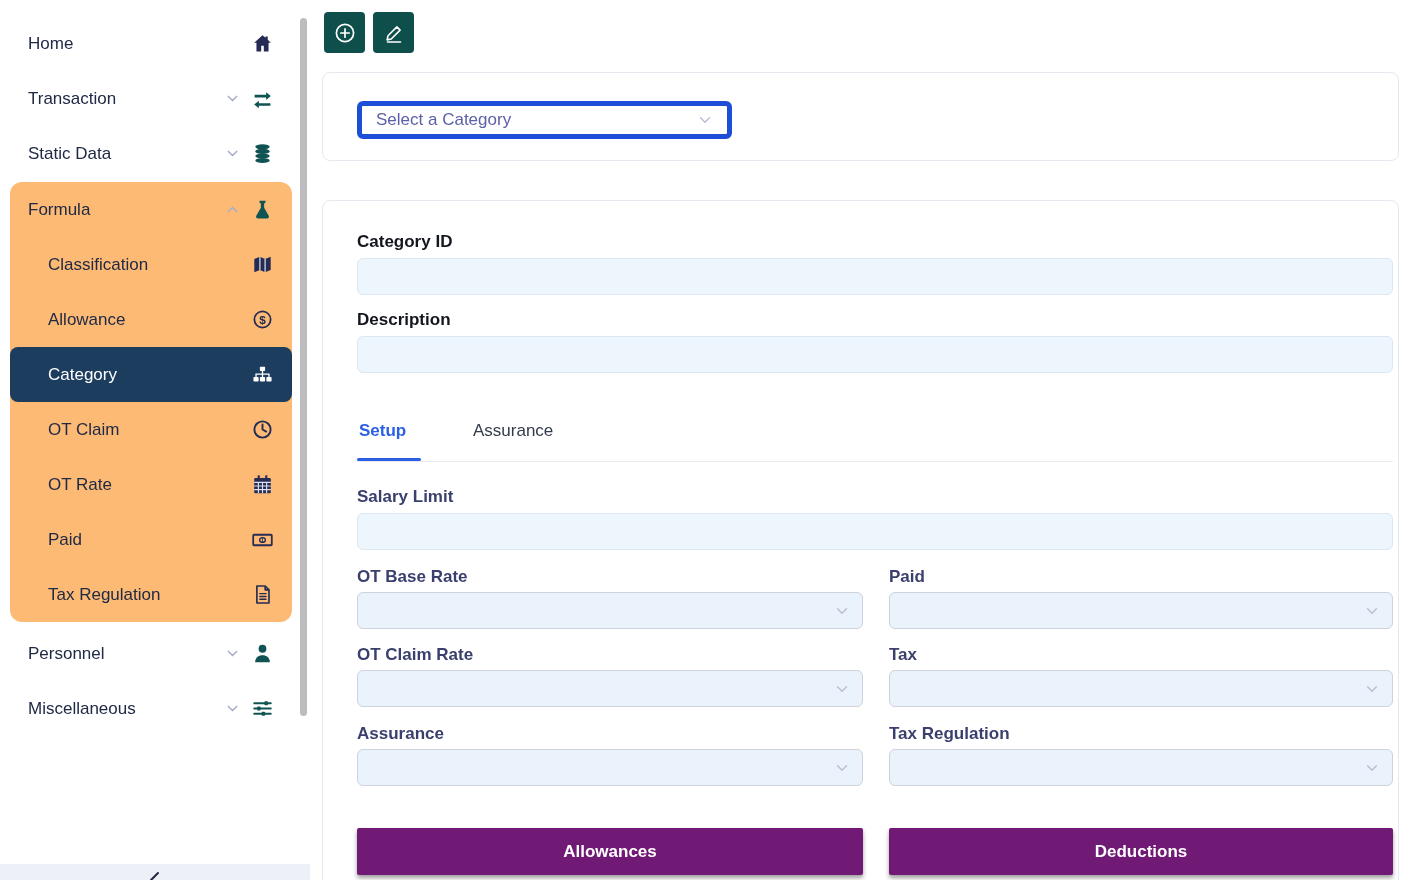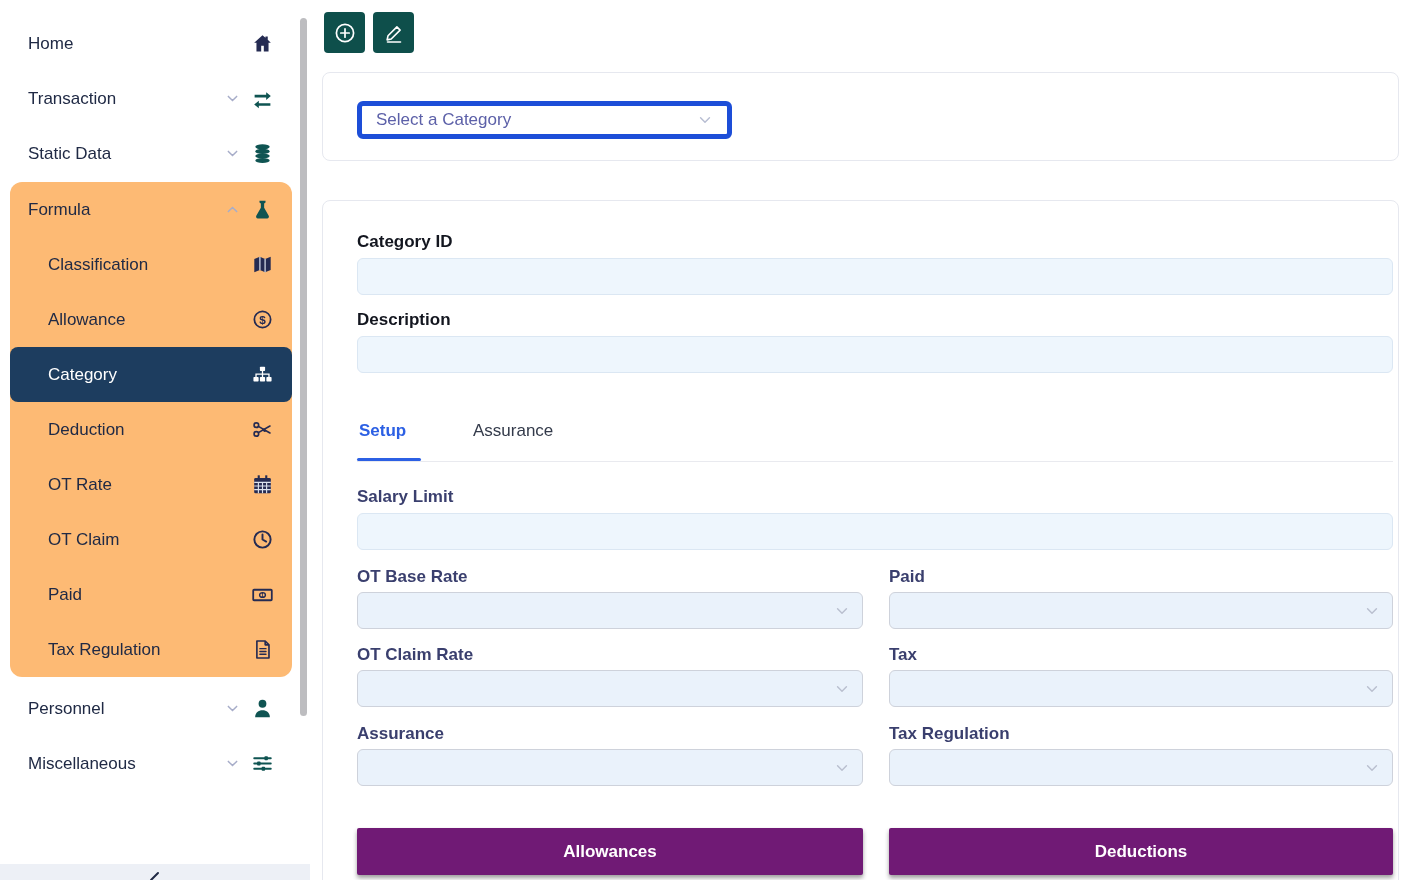--- a/index.html
+++ b/index.html
@@ -152,51 +152,39 @@
               <rect x="9" y="2" width="6" height="5" rx="0.8"></rect>
               <rect x="1.5" y="14" width="6" height="5" rx="0.8"></rect>
               <rect x="9" y="14" width="6" height="5" rx="0.8"></rect>
               <rect x="16.5" y="14" width="6" height="5" rx="0.8"></rect>
             </g>
             <path stroke="#fff" stroke-width="1.5" fill="none" d="M12 7v3.5M4.5 14v-3.5h15V14M12 10.5V14"></path>
           </svg>
       </span>
     </div>
 
-    <div class="side-row child">
-      <span class="lbl">Deduction</span>
+
+    <div class="side-row child">
+      <span class="lbl">OT Claim</span>
       <span class="ic">
         <svg width="21" height="21" viewBox="0 0 24 24">
-            <g stroke="#252b52" stroke-width="1.9" fill="none" stroke-linecap="round">
-              <circle cx="5" cy="7" r="2.6"></circle>
-              <circle cx="5" cy="17" r="2.6"></circle>
-              <path d="M7.3 8.4 20.5 16M7.3 15.6 20.5 8M13 12.9l1.8 1"></path>
-            </g>
+            <circle cx="12" cy="12" r="9.3" fill="none" stroke="#252b52" stroke-width="2.2"></circle>
+            <path d="M12 6.2V12l4.2 2.4" fill="none" stroke="#252b52" stroke-width="2.2" stroke-linecap="round" stroke-linejoin="round"></path>
           </svg>
       </span>
     </div>
 
     <div class="side-row child">
       <span class="lbl">OT Rate</span>
       <span class="ic">
         <svg width="21" height="21" viewBox="0 0 24 24">
             <rect x="2.5" y="4.5" width="19" height="17.5" rx="1.5" fill="#252b52"></rect>
             <rect x="6.5" y="1.5" width="2.4" height="5" fill="#252b52"></rect>
             <rect x="15.1" y="1.5" width="2.4" height="5" fill="#252b52"></rect>
             <path stroke="#dbe2ee" stroke-width="1.3" d="M2.5 9.5h19M2.5 13.7h19M2.5 17.9h19M7.3 9.5v12.5M12 9.5v12.5M16.7 9.5v12.5"></path>
-          </svg>
-      </span>
-    </div>
-
-    <div class="side-row child">
-      <span class="lbl">OT Claim</span>
-      <span class="ic">
-        <svg width="21" height="21" viewBox="0 0 24 24">
-            <circle cx="12" cy="12" r="9.3" fill="none" stroke="#252b52" stroke-width="2.2"></circle>
-            <path d="M12 6.2V12l4.2 2.4" fill="none" stroke="#252b52" stroke-width="2.2" stroke-linecap="round" stroke-linejoin="round"></path>
           </svg>
       </span>
     </div>
 
     <div class="side-row child">
       <span class="lbl">Paid</span>
       <span class="ic">
         <svg width="23" height="18" viewBox="0 0 26 20">
             <rect x="1.5" y="3.5" width="23" height="13" rx="1" fill="none" stroke="#252b52" stroke-width="2.2"></rect>
             <ellipse cx="13" cy="10" rx="3.6" ry="3" fill="none" stroke="#252b52" stroke-width="1.7"></ellipse>

